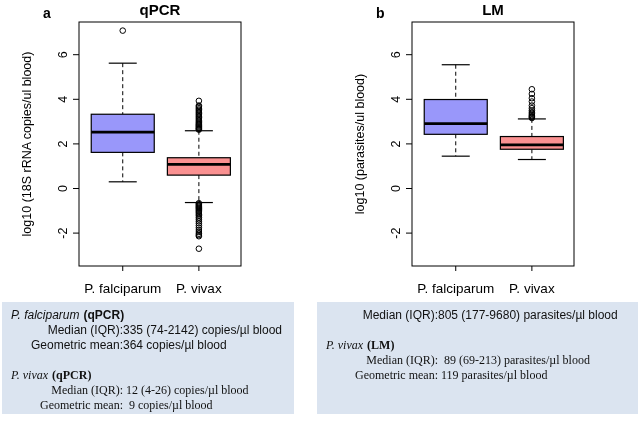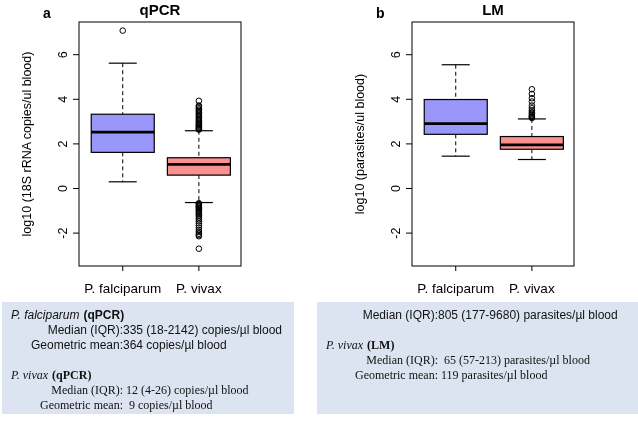--- a/index.html
+++ b/index.html
@@ -152,34 +152,34 @@
         <circle cx="212.88" cy="117.14" r="2.8" fill="none" stroke="#000" stroke-width="1"></circle>
         <circle cx="212.88" cy="118.032" r="2.8" fill="none" stroke="#000" stroke-width="1"></circle>
         <line x1="212.88" x2="212.88" y1="266" y2="271" stroke="#000" stroke-width="1"></line>
         <text x="212.88" y="293" text-anchor="middle" font-size="13.5" font-family="&quot;Liberation Sans&quot;,sans-serif">P. vivax</text>
       </svg>
     </div>
 
   <div id="info-0" class="info-box">
     <div class="section">
       <div class="heading"><span class="species">P. falciparum</span><span class="method">(qPCR)</span></div>
-      <div class="stat-row"><span class="stat-label">Median (IQR):</span><span class="stat-value">335 (18-2142) copies/µl blood</span></div>
+      <div class="stat-row"><span class="stat-label">Median (IQR):</span><span class="stat-value">335 (74-2142) copies/µl blood</span></div>
       <div class="stat-row"><span class="stat-label">Geometric mean:</span><span class="stat-value">364 copies/µl blood</span></div>
     </div>
     <div class="section section2">
       <div class="heading"><span class="species">P. vivax</span><span class="method">(qPCR)</span></div>
       <div class="stat-row"><span class="stat-label">Median (IQR):</span><span class="stat-value"> 12 (4-26) copies/µl blood</span></div>
       <div class="stat-row"><span class="stat-label">Geometric mean:</span><span class="stat-value">  9 copies/µl blood</span></div>
     </div>
   </div>
 
   <div id="info-1" class="info-box">
     <div class="section">
       <div class="stat-row"><span class="stat-label">Median (IQR):</span><span class="stat-value">805 (177-9680) parasites/µl blood</span></div>
     </div>
     <div class="section section2">
       <div class="heading"><span class="species">P. vivax</span><span class="method">(LM)</span></div>
-      <div class="stat-row"><span class="stat-label">Median (IQR):</span><span class="stat-value">  65 (57-213) parasites/µl blood</span></div>
+      <div class="stat-row"><span class="stat-label">Median (IQR):</span><span class="stat-value">  89 (69-213) parasites/µl blood</span></div>
       <div class="stat-row"><span class="stat-label">Geometric mean:</span><span class="stat-value"> 119 parasites/µl blood</span></div>
     </div>
   </div>
 
 </div>
 
 </body></html>

